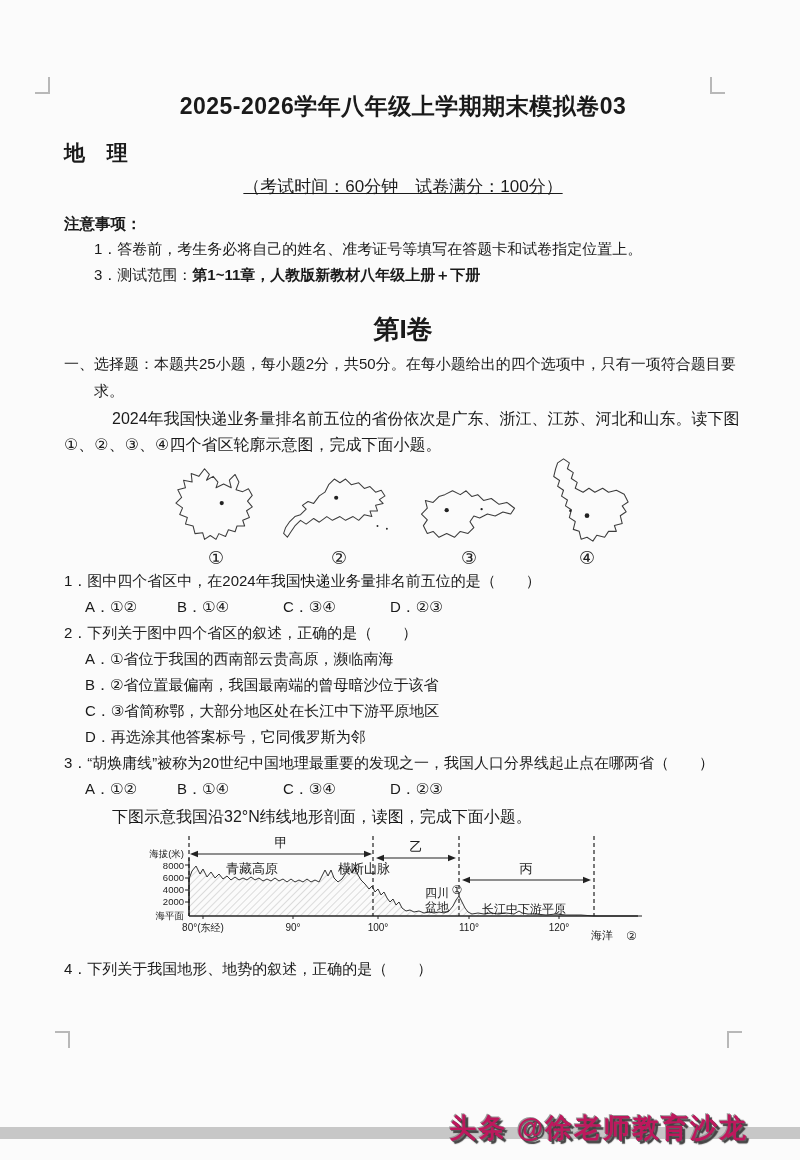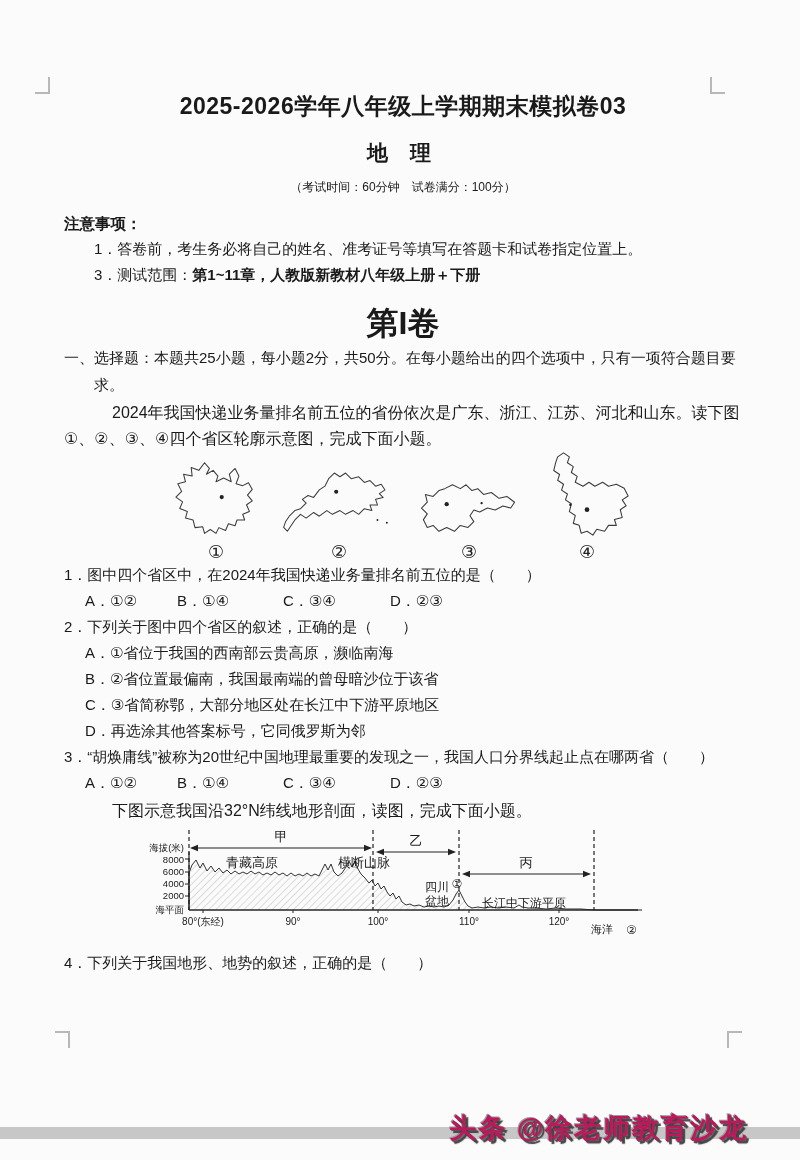--- a/index.html
+++ b/index.html
@@ -7,29 +7,29 @@
        font-family:"Liberation Sans","DejaVu Sans",sans-serif;color:#1a1a1a;overflow:hidden;}
   .page{position:absolute;inset:0;}
   
   .mark{position:absolute;width:13px;height:15px;border:0 solid #b8b8b8;}
   .mark.tl{left:35px;top:77px;border-right-width:2px;border-bottom-width:2px;}
   .mark.tr{left:710px;top:77px;border-left-width:2px;border-bottom-width:2px;}
   .mark.bl{left:55px;top:1031px;border-right-width:2px;border-top-width:2px;}
   .mark.br{left:727px;top:1031px;border-left-width:2px;border-top-width:2px;}
   .content{position:absolute;left:64px;top:0;width:678px;padding-top:90px;}
   .title{font-size:23px;font-weight:bold;text-align:center;line-height:32px;letter-spacing:.5px;}
-  .subject{font-size:21px;font-weight:bold;text-align:center;line-height:30px;margin-top:16px;letter-spacing:8px;}
-  .exam-info{font-size:12px;text-align:center;line-height:22px;margin-top:8px;}
+  .subject{font-size:21px;font-weight:bold;line-height:30px;margin-top:16px;letter-spacing:8px;}
+  .exam-info{font-size:17px;text-align:center;line-height:22px;margin-top:8px;text-decoration:underline;}
   .notices-header{font-size:15.5px;font-weight:bold;line-height:24px;margin-top:14px;}
   p{margin:0;}
   .note1{font-size:15px;line-height:26px;text-indent:2em;}
   .note2{font-size:15px;line-height:26.5px;text-indent:2.3em;}
   .note3{font-size:15px;line-height:26px;text-indent:2em;}
   .note3 b{font-weight:bold;}
-  .part-title{font-size:32px;font-weight:bold;text-align:center;line-height:42px;margin-top:14px;}
+  .part-title{font-size:26px;font-weight:bold;text-align:center;line-height:42px;margin-top:20px;}
   .instruction{font-size:15px;line-height:27px;padding-left:2em;text-indent:-2em;}
   .stimulus{font-size:16px;line-height:26px;text-indent:3em;margin-top:2px;}
   .maps-row{display:flex;align-items:flex-end;margin-top:6px;margin-left:104px;height:104px;gap:14px;}
   .map-block{display:flex;flex-direction:column;align-items:center;justify-content:flex-end;}
   .map-block svg{display:block;}
   .map-label{font-size:18px;line-height:20px;margin-top:1px;color:#222;}
   .question{font-size:15px;line-height:26px;}
   .opts-row{font-size:15px;line-height:26px;padding-left:1.4em;}
   .opts-row span{display:inline-block;}
   .opts-row span:nth-child(1){width:92px;}

